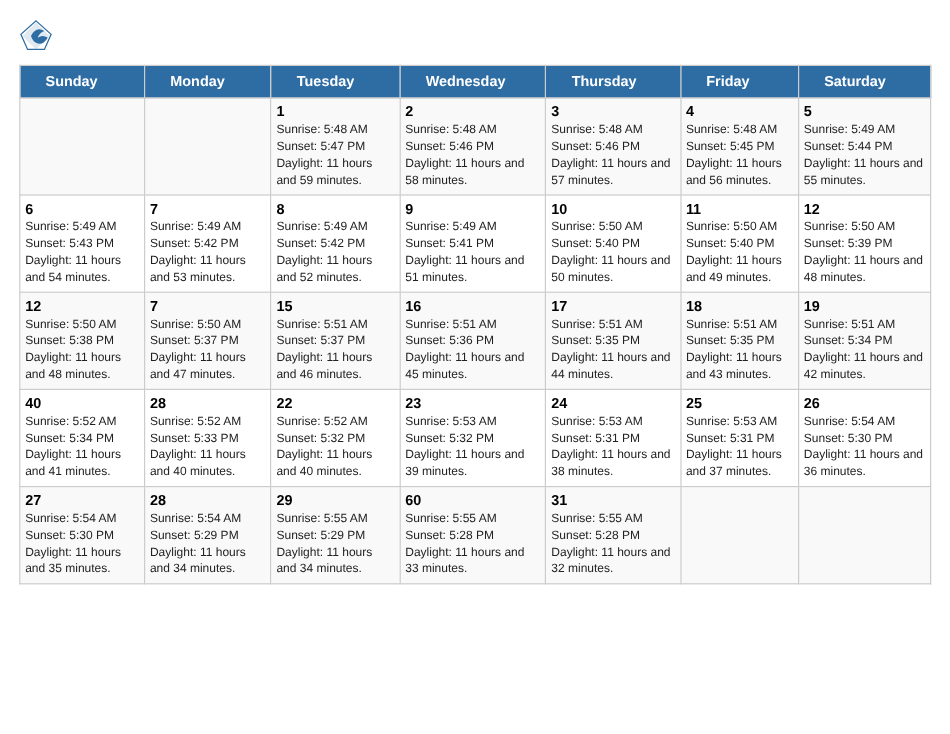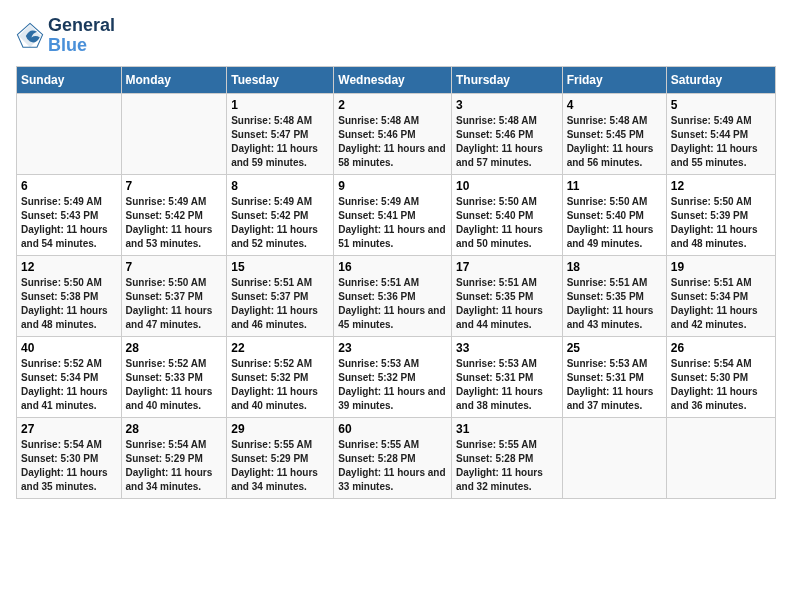--- a/index.html
+++ b/index.html
@@ -48,21 +48,21 @@
       color: #333;
     }
     table {
       width: 100%;
       border-collapse: collapse;
       font-size: 11px;
     }
     thead tr th {
       background-color: #2e6da4;
       color: #fff;
-      padding: 6px 4px;
+      padding: 6px 21px;
       text-align: left;
       font-size: 12px;
       border: 1px solid #ccc;
     }
     tbody tr td {
       border: 1px solid #ccc;
       padding: 4px 4px;
       vertical-align: top;
       min-height: 80px;
       height: 80px;
@@ -76,37 +76,32 @@
     .day-num {
       font-weight: bold;
       font-size: 12px;
       display: block;
       margin-bottom: 2px;
     }
     .day-info {
       font-size: 10px;
       color: #222;
       line-height: 1.4;
-      font-weight: bold;
     }
   </style>
 </head>
 <body>
 
 <div class="header">
   <div class="logo">
     <svg class="logo-icon" viewBox="0 0 40 40">
       <polygon points="20,4 36,20 20,36 4,20" fill="#2e6da4" opacity="0.15"></polygon>
       <polygon points="20,2 38,18 30,36 10,36 2,18" fill="none" stroke="#2e6da4" stroke-width="1.5"></polygon>
       <path d="M14,20 Q20,8 30,14 Q24,16 22,22 Q28,18 34,22 Q28,32 20,28 Q16,26 14,20Z" fill="#2e6da4"></path>
     </svg>
-    <div class="logo-text">
-      <div>General</div>
-      <div><span>Blue</span></div>
-    </div>
   </div>
   <div class="title-block">
     <h1></h1>
     <h2></h2>
   </div>
 </div>
 
 <table>
   <thead>
     <tr id="header-row">
@@ -215,21 +210,21 @@
         </td>
         <td>
           <span class="day-num">22</span>
           <div class="day-info">Sunrise: 5:52 AM<br>Sunset: 5:32 PM<br>Daylight: 11 hours and 40 minutes.</div>
         </td>
         <td>
           <span class="day-num">23</span>
           <div class="day-info">Sunrise: 5:53 AM<br>Sunset: 5:32 PM<br>Daylight: 11 hours and 39 minutes.</div>
         </td>
         <td>
-          <span class="day-num">33</span>
+          <span class="day-num">24</span>
           <div class="day-info">Sunrise: 5:53 AM<br>Sunset: 5:31 PM<br>Daylight: 11 hours and 38 minutes.</div>
         </td>
         <td>
           <span class="day-num">25</span>
           <div class="day-info">Sunrise: 5:53 AM<br>Sunset: 5:31 PM<br>Daylight: 11 hours and 37 minutes.</div>
         </td>
         <td>
           <span class="day-num">26</span>
           <div class="day-info">Sunrise: 5:54 AM<br>Sunset: 5:30 PM<br>Daylight: 11 hours and 36 minutes.</div>
         </td>

